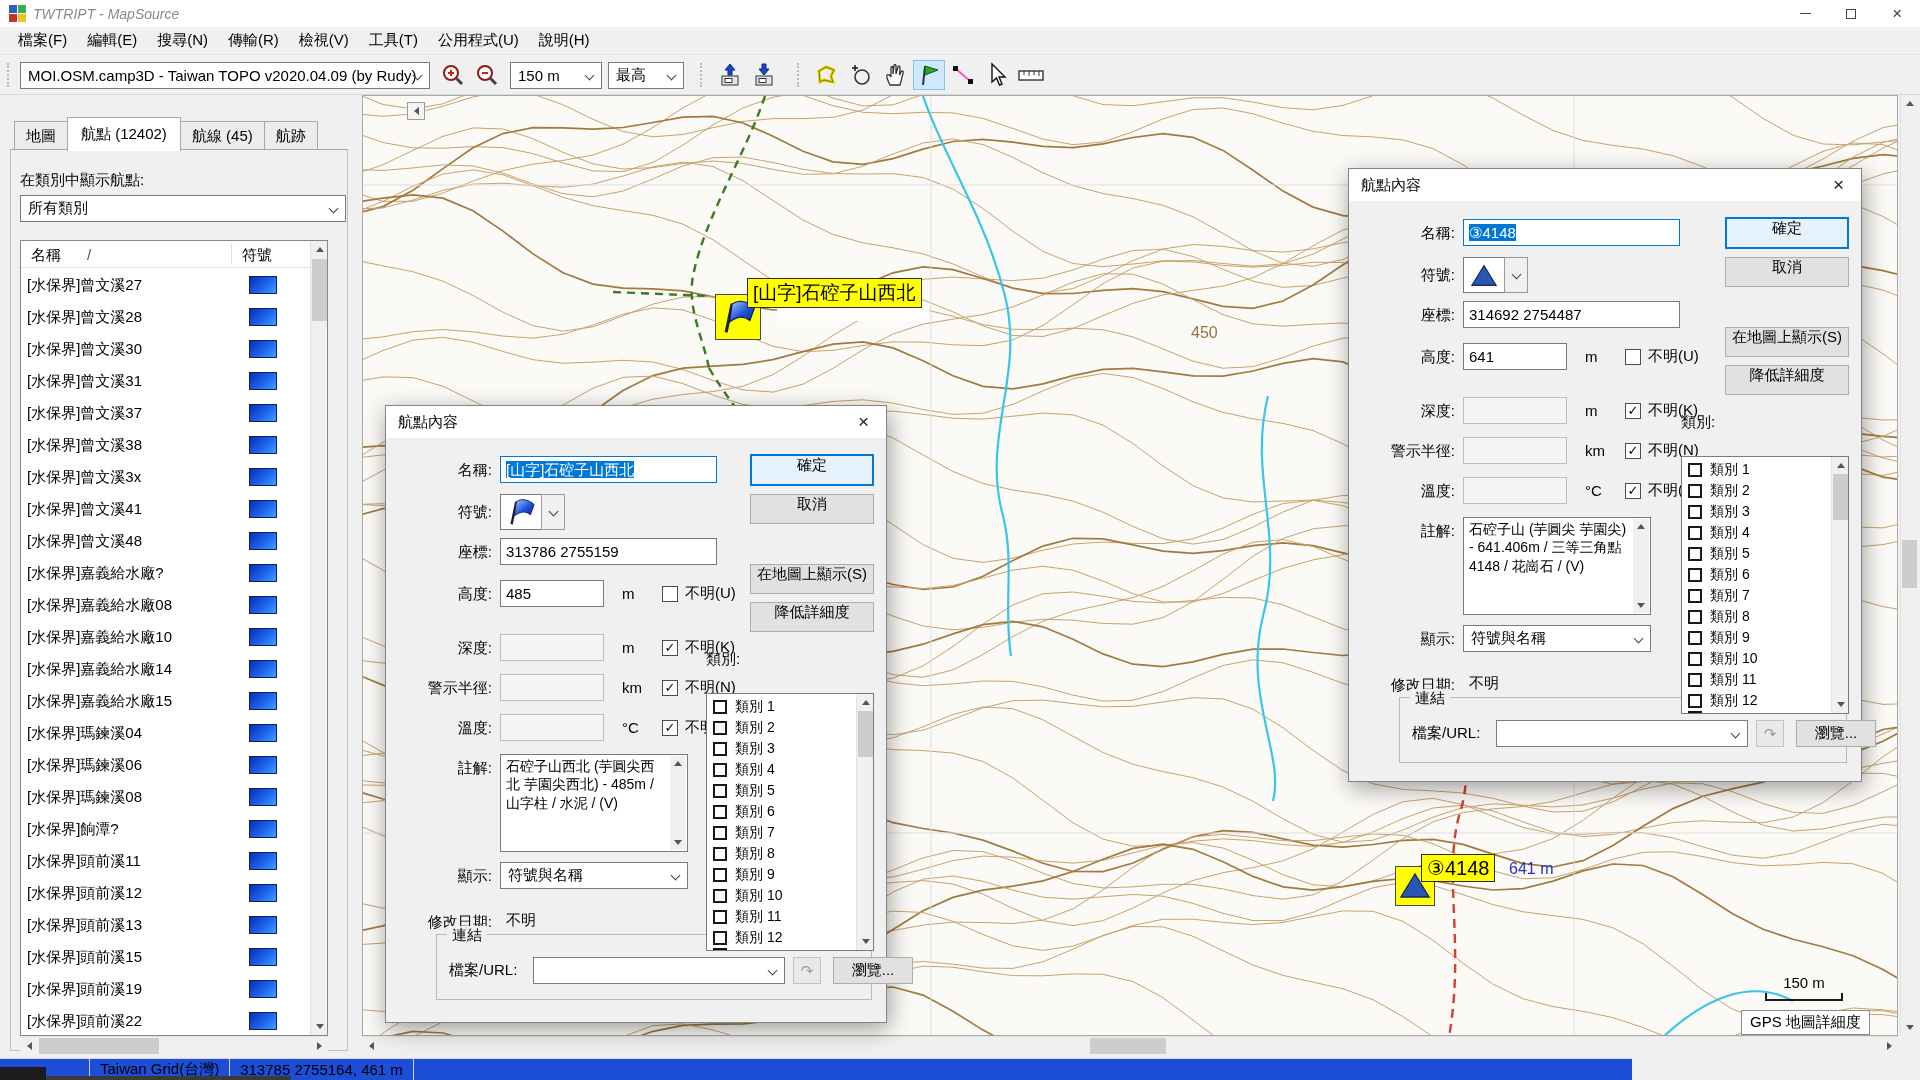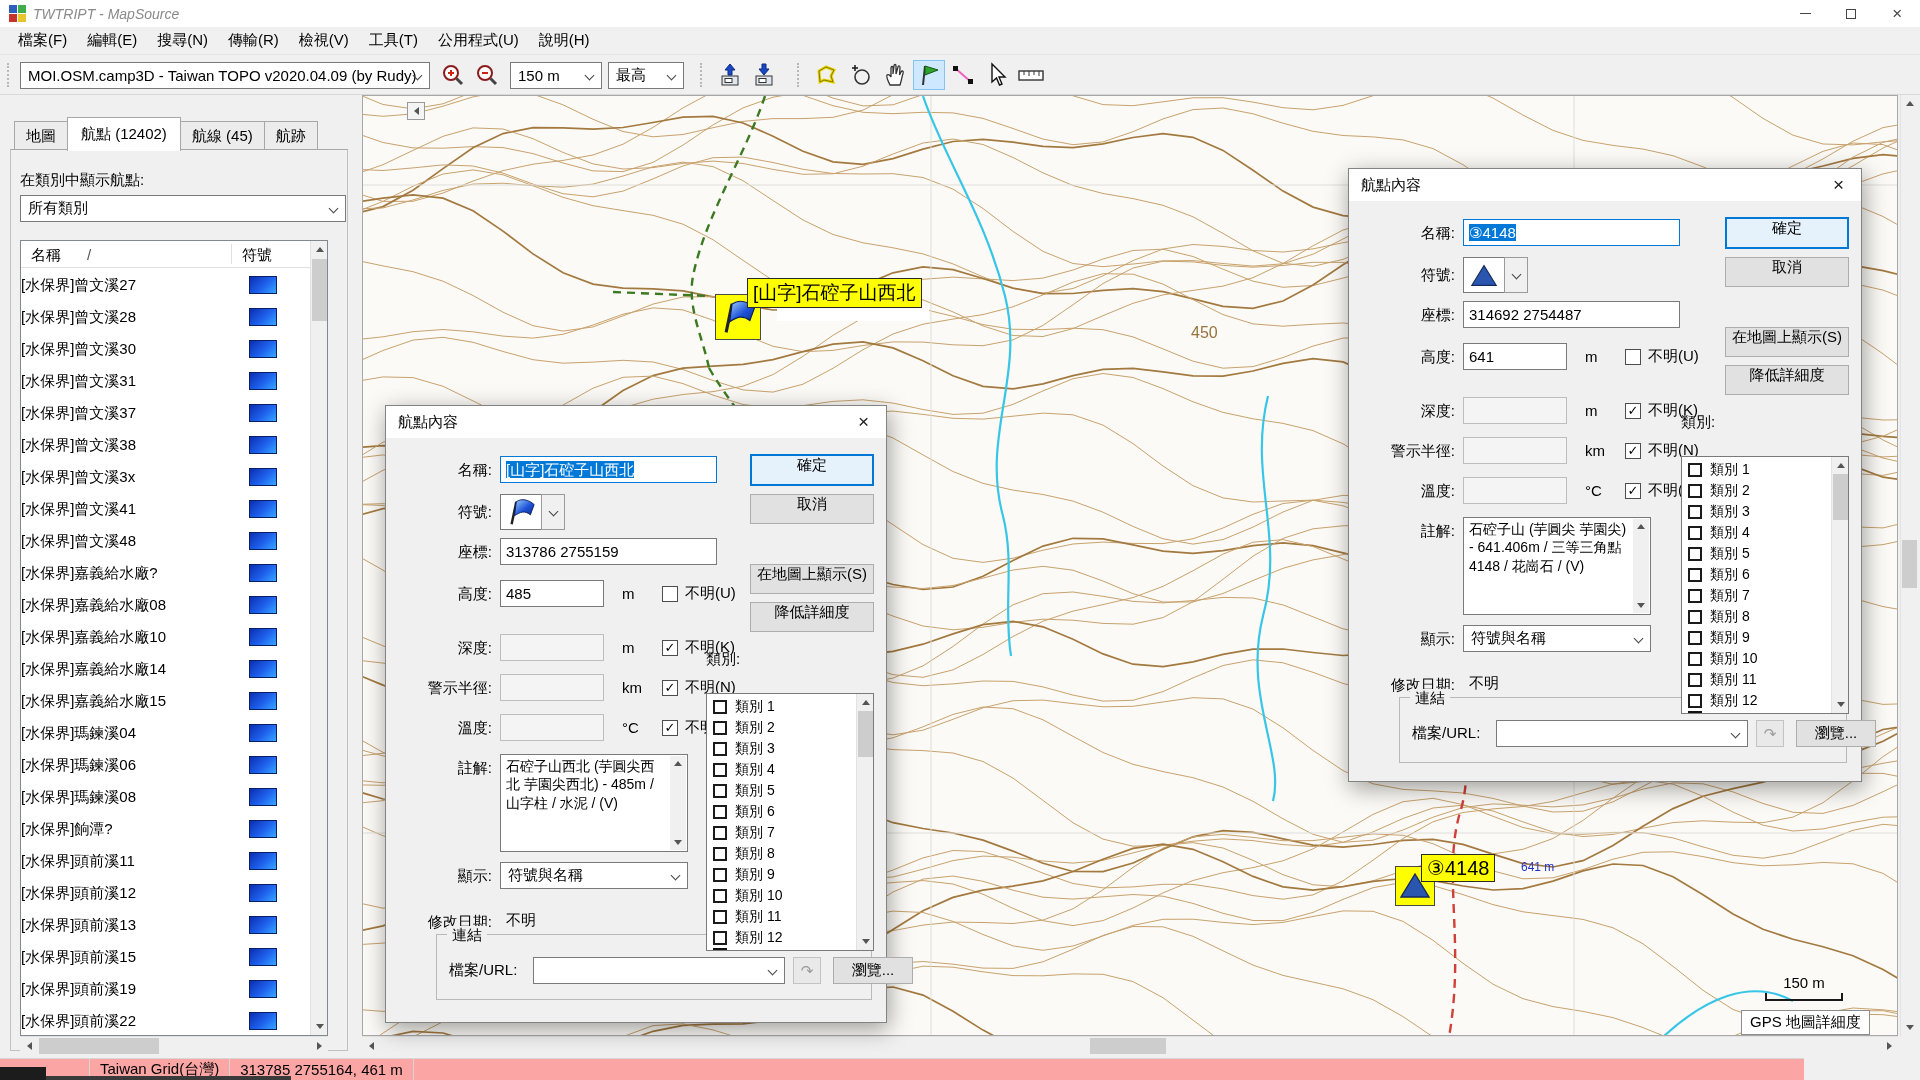--- a/index.html
+++ b/index.html
@@ -39,21 +39,21 @@
   .tabpage { position:absolute; left:10px; top:54px; width:338px; height:902px; border:1px solid #c0c0c0; border-top:1px solid #a7a7a7; background:#f0f0f0; }
   .filterlabel { position:absolute; left:20px; top:76px; }
   .filtercombo { position:absolute; left:20px; top:100px; width:326px; }
   .wlist { position:absolute; left:20px; top:145px; width:308px; height:796px; background:#fff; border:1px solid #828790; overflow:hidden; }
   .wlist-head { position:relative; height:27px; border-bottom:1px solid #e0e0e0; background:#fff; }
   .wlist-head .hname { position:absolute; left:10px; top:5px; }
   .wlist-head .hsort { position:absolute; left:66px; top:5px; color:#555; }
   .wlist-head .hsym { position:absolute; left:221px; top:5px; }
   .wlist-head .hdiv { position:absolute; left:210px; top:3px; bottom:3px; border-left:1px solid #e0e0e0; }
   .wrows { position:absolute; left:0; top:28px; right:17px; bottom:0; overflow:hidden; }
-  .wrow { position:relative; height:32px; line-height:32px; padding-left:0; white-space:nowrap; }
+  .wrow { position:relative; height:32px; line-height:32px; padding-left:6px; white-space:nowrap; }
   .wsym { position:absolute; left:228px; top:7px; width:28px; height:18px; border:1px solid #0a1e66; background:linear-gradient(135deg,#0b2fb0 0%,#1f62ee 55%,#35a8ff 100%); }
   
   .vsb { position:absolute; top:0; bottom:0; right:0; width:17px; background:#f0f0f0; border-left:1px solid #e2e2e2; }
   .vsb .sbtn { position:absolute; left:0; width:17px; height:17px; display:flex; align-items:center; justify-content:center; }
   .vsb .up { top:0; } .vsb .dn { bottom:0; }
   .vsb .thumb { position:absolute; left:1px; width:15px; background:#cdcdcd; }
   .hsb { position:absolute; height:18px; background:#f0f0f0; border-top:1px solid #e2e2e2; }
   .hsb .sbtn { position:absolute; top:0; width:18px; height:18px; display:flex; align-items:center; justify-content:center; }
   .hsb .lf { left:0; } .hsb .rt { right:0; }
   .hsb .thumb { position:absolute; top:1px; height:16px; background:#cdcdcd; }
@@ -63,21 +63,21 @@
   .tri-rt { width:0; height:0; border-top:4px solid transparent; border-bottom:4px solid transparent; border-left:5px solid #555; }
   .list-hscroll { position:absolute; left:20px; top:941px; width:308px; }
   
   .maparea { position:absolute; left:362px; top:95px; width:1536px; height:941px; background:#fbfaf6; border:1px solid #a8a8a8; overflow:hidden; }
   .map-vscroll { position:absolute; right:2px; top:95px; bottom:44px; width:18px; }
   .map-hscroll { position:absolute; left:362px; right:22px; top:1036px; }
   .collapsebtn { position:absolute; left:44px; top:6px; width:18px; height:18px; background:#f4f4f4; border:1px solid #9a9a9a; display:flex; align-items:center; justify-content:center; }
   .maplabel { position:absolute; background:#ffff00; border:1px solid #2a2a2a; padding:1px 5px; font-size:19px; white-space:nowrap; }
   .markerbox { position:absolute; background:#ffff00; border:1px solid #4a4a4a; display:flex; align-items:center; justify-content:center; }
   .contourlbl { position:absolute; color:#97743d; font-size:16px; }
-  .elevtext { position:absolute; color:#2433c8; font-size:12px;margin-left:12px; }
+  .elevtext { position:absolute; color:#2433c8; font-size:16px; }
   .underlay { position:absolute; background:#fff; }
   .scalebox { position:absolute; left:1402px; top:878px; width:78px; text-align:center; }
   .scalebracket { margin-top:2px; height:8px; border-left:2px solid #1a1a1a; border-right:2px solid #1a1a1a; border-bottom:2px solid #1a1a1a; }
   .gpsbadge { position:absolute; left:1378px; top:914px; background:#fff; border:1px solid #8d8d8d; padding:2px 8px; }
   
   .wpd { position:absolute; background:#f0f0f0; border:1px solid #838383; box-shadow:2px 6px 22px rgba(0,0,0,.38); }
   .wpd-title { position:absolute; left:0; top:0; right:0; height:32px; background:#fff; display:flex; align-items:center; padding-left:12px; }
   .wpd-close { position:absolute; right:0; top:0; width:45px; height:31px; display:flex; align-items:center; justify-content:center; font-size:19px; color:#222; }
   .flabel { position:absolute; left:0; width:106px; text-align:right; line-height:27px; }
   .fval { position:absolute; background:#fff; border:1px solid #7a7a7a; height:27px; line-height:25px; padding:0 5px; overflow:hidden; white-space:nowrap; }
@@ -108,21 +108,21 @@
   .catlabel { font-size:14px; white-space:nowrap; }
   .symbox { position:absolute; left:114px; width:42px; height:36px; background:#fff; border:1px solid #7a7a7a; display:flex; align-items:center; justify-content:center; }
   .symdd { position:absolute; left:155px; width:24px; height:36px; background:#f0f0f0; border:1px solid #9a9a9a; }
   .symdd .chev { right:7px; top:13px; }
   
   .r-name{top:50px;} .r-sym{top:88px;} .r-coord{top:132px;} .r-elev{top:174px;}
   .r-depth{top:228px;} .r-prox{top:268px;} .r-temp{top:308px;}
   .r-comment{top:348px;} .r-display{top:456px;} .r-mod{top:502px;} .r-link{top:528px;}
   .b-ok{top:48px;} .b-cancel{top:88px;} .b-show{top:158px;} .b-reduce{top:196px;}
   
-  .statusbar { position:absolute; left:0; top:1058px; width:1804px; height:22px; background:#fca5a5; border-top:1px solid #d7d7d7; display:flex; align-items:center; }
+  .statusbar { position:absolute; left:0; top:1058px; width:1632px; height:22px; background:#1d4ed8; border-top:1px solid #d7d7d7; display:flex; align-items:center; }
   .st-sec { height:100%; display:flex; align-items:center; padding:0 10px; border-right:1px solid #d5d5d5; white-space:nowrap; }
   .st-empty { width:90px; }
   .taskfrag { position:absolute; left:0; bottom:0; width:46px; height:13px; background:#1c1c1c; }
   .taskfrag2 { position:absolute; left:46px; bottom:0; width:245px; height:4px; background:#3a3a3a; }
   .corner { position:absolute; right:0; top:1036px; width:22px; height:22px; background:#f0f0f0; }
 </style>
 </head>
 <body>
 
 <div class="titlebar">

